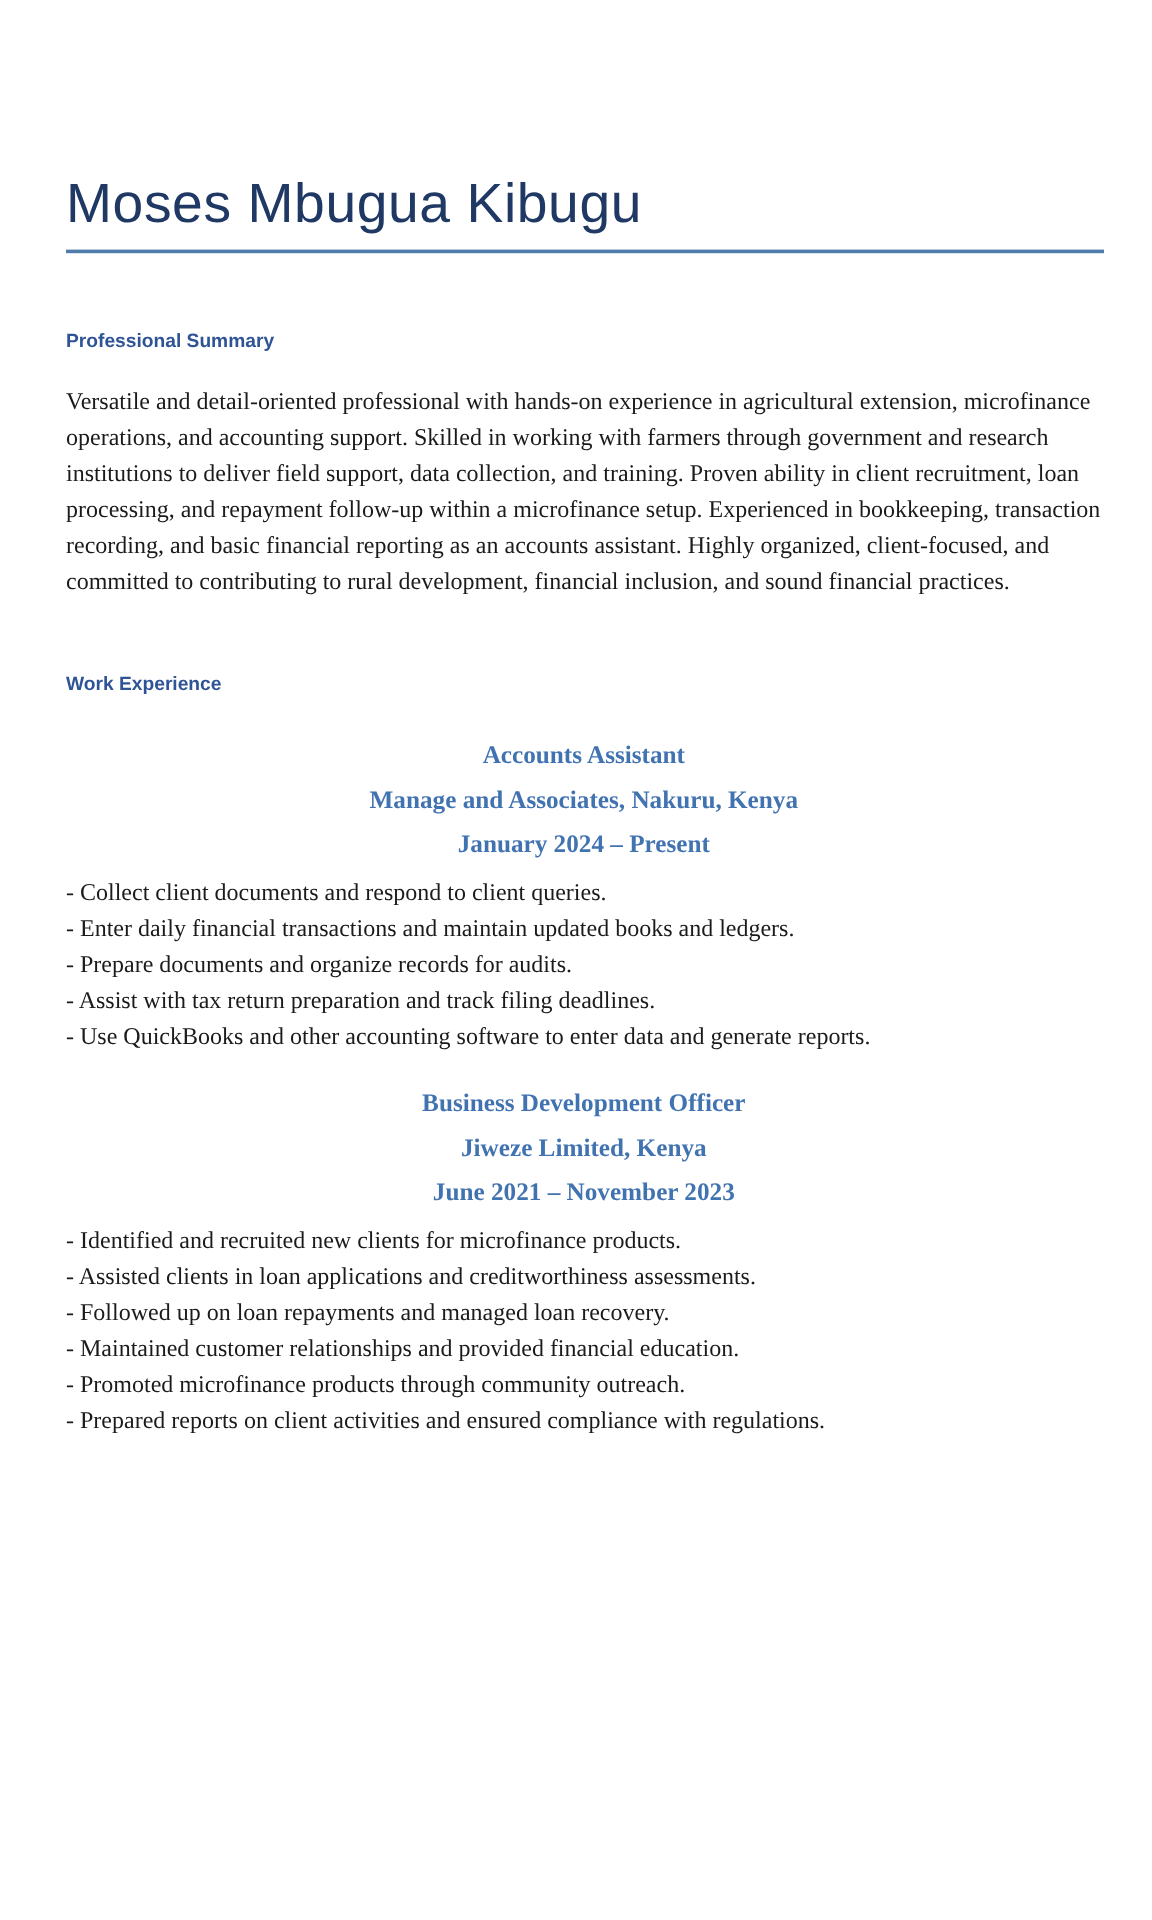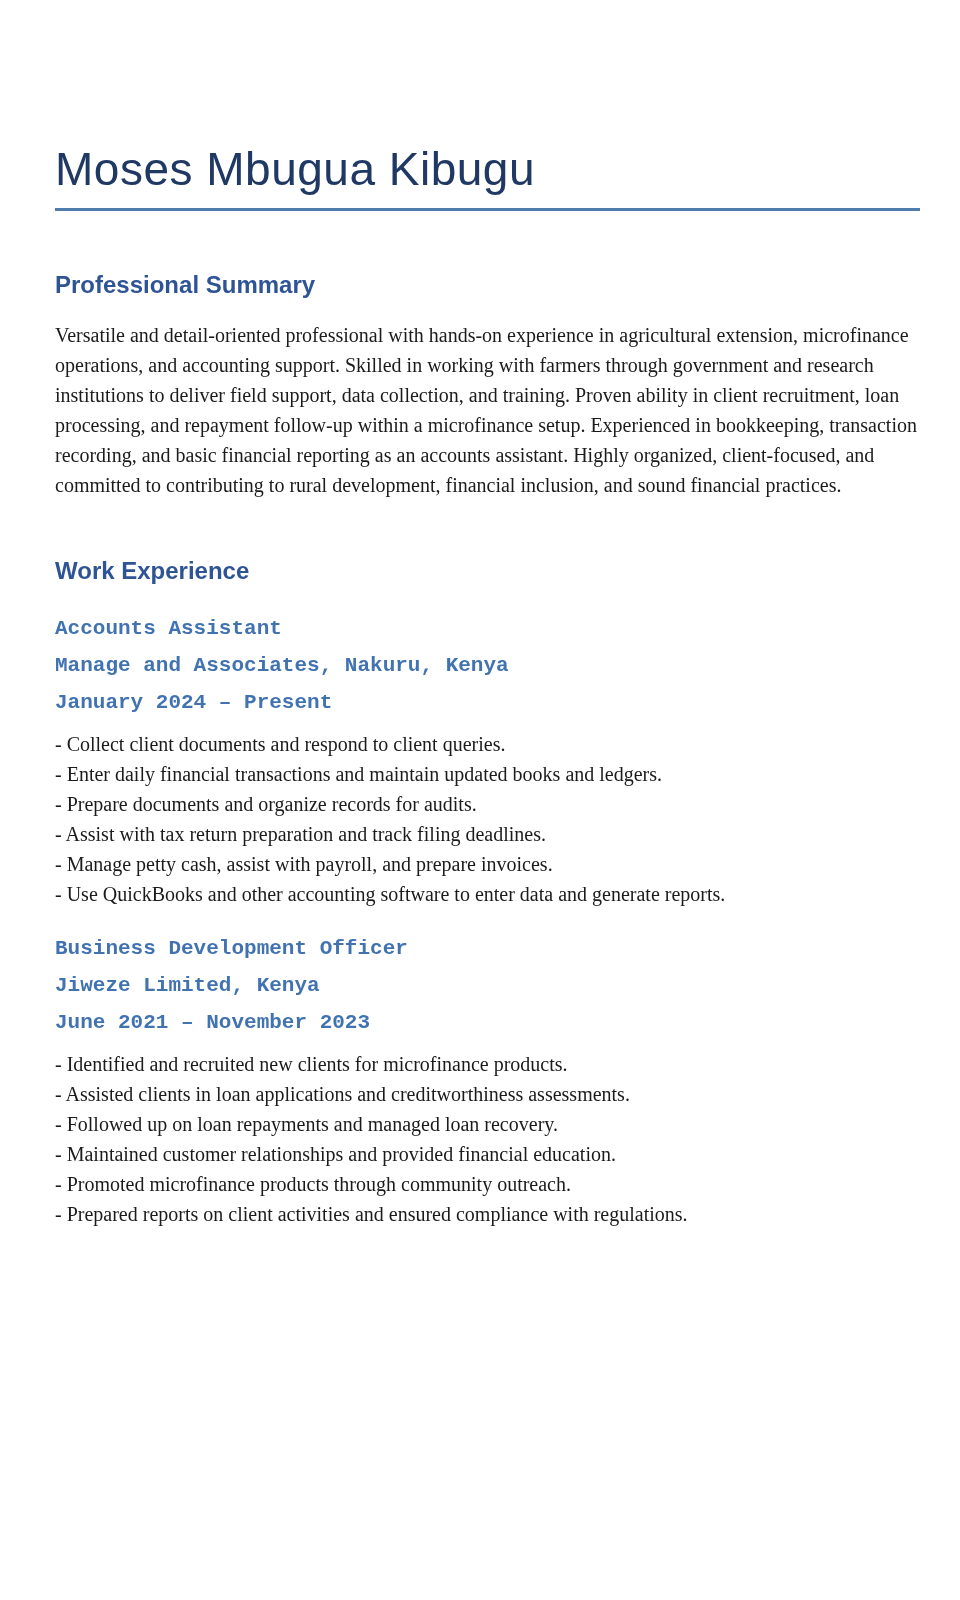--- a/index.html
+++ b/index.html
@@ -43,39 +43,40 @@
   }
   .contact p {
     font-size: 20px;
     line-height: 23px;
     margin-bottom: 26px;
     color: var(--body-color);
   }
   .section-heading {
     font-family: "Liberation Sans", sans-serif;
     font-weight: 700;
-    font-size: 24px;
+    font-size: 16px;
     line-height: 28px;
     color: var(--heading-color);
   }
   .summary-heading { margin-top: 60px; }
   .summary-body {
     margin-top: 21px;
     font-size: 20px;
     line-height: 30px;
     width: 870px;
     color: var(--body-color);
   }
   .experience-heading { margin-top: 57px; }
   .job-title {
-    font-family: Liberation Mono, monospace;
+    font-family: Liberation Serif, serif;
     font-weight: 700;
     font-size: 21px;
     line-height: 26px;
     color: var(--subheading-color);
+    text-align: center;
   }
   .job .job-title-line   { margin-top: 31px; }
   .job .job-company-line { margin-top: 11px; }
   .job .job-dates-line   { margin-top: 11px; }
   .job-bullets { margin-top: 13px; }
   .bullet-line {
     font-size: 20px;
     line-height: 30px;
     width: 880px;
     color: var(--body-color);
@@ -100,21 +101,20 @@
 
     <div class="job job-1">
       <h3 class="job-title job-title-line">Accounts Assistant</h3>
       <h3 class="job-title job-company-line">Manage and Associates, Nakuru, Kenya</h3>
       <h3 class="job-title job-dates-line">January 2024 – Present</h3>
       <div class="job-bullets">
         <div class="bullet-line">- Collect client documents and respond to client queries.</div>
         <div class="bullet-line">- Enter daily financial transactions and maintain updated books and ledgers.</div>
         <div class="bullet-line">- Prepare documents and organize records for audits.</div>
         <div class="bullet-line">- Assist with tax return preparation and track filing deadlines.</div>
-        <div class="bullet-line">- Manage petty cash, assist with payroll, and prepare invoices.</div>
         <div class="bullet-line">- Use QuickBooks and other accounting software to enter data and generate reports.</div>
       </div>
     </div>
 
     <div class="job job-2">
       <h3 class="job-title job-title-line">Business Development Officer</h3>
       <h3 class="job-title job-company-line">Jiweze Limited, Kenya</h3>
       <h3 class="job-title job-dates-line">June 2021 – November 2023</h3>
       <div class="job-bullets">
         <div class="bullet-line">- Identified and recruited new clients for microfinance products.</div>

